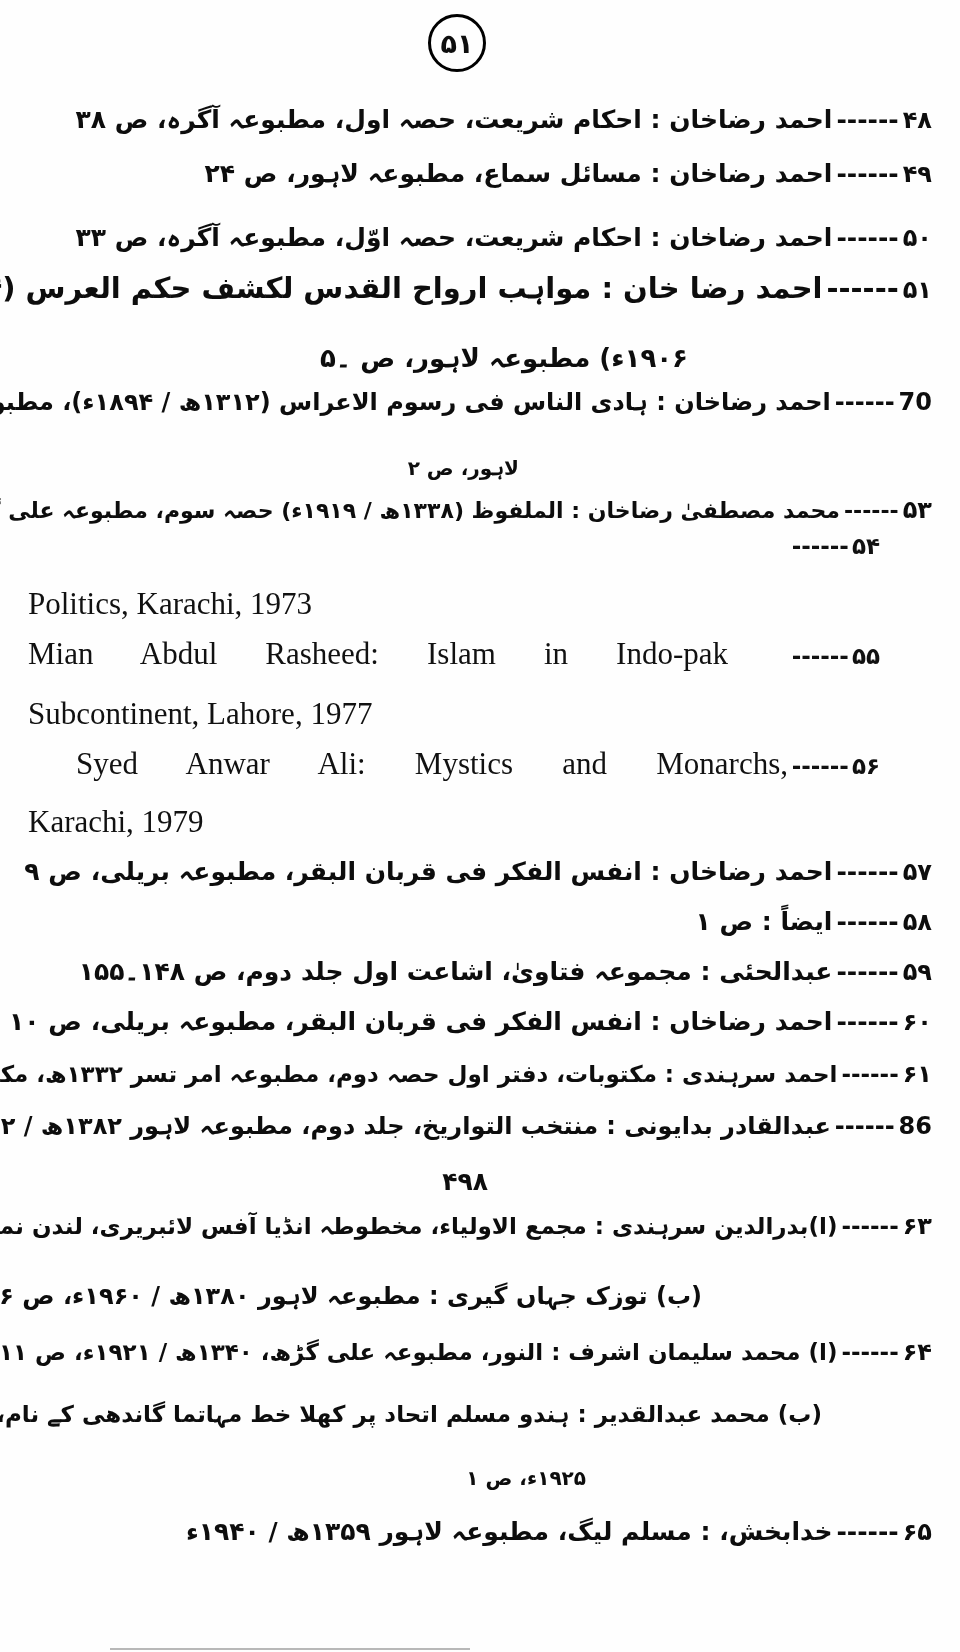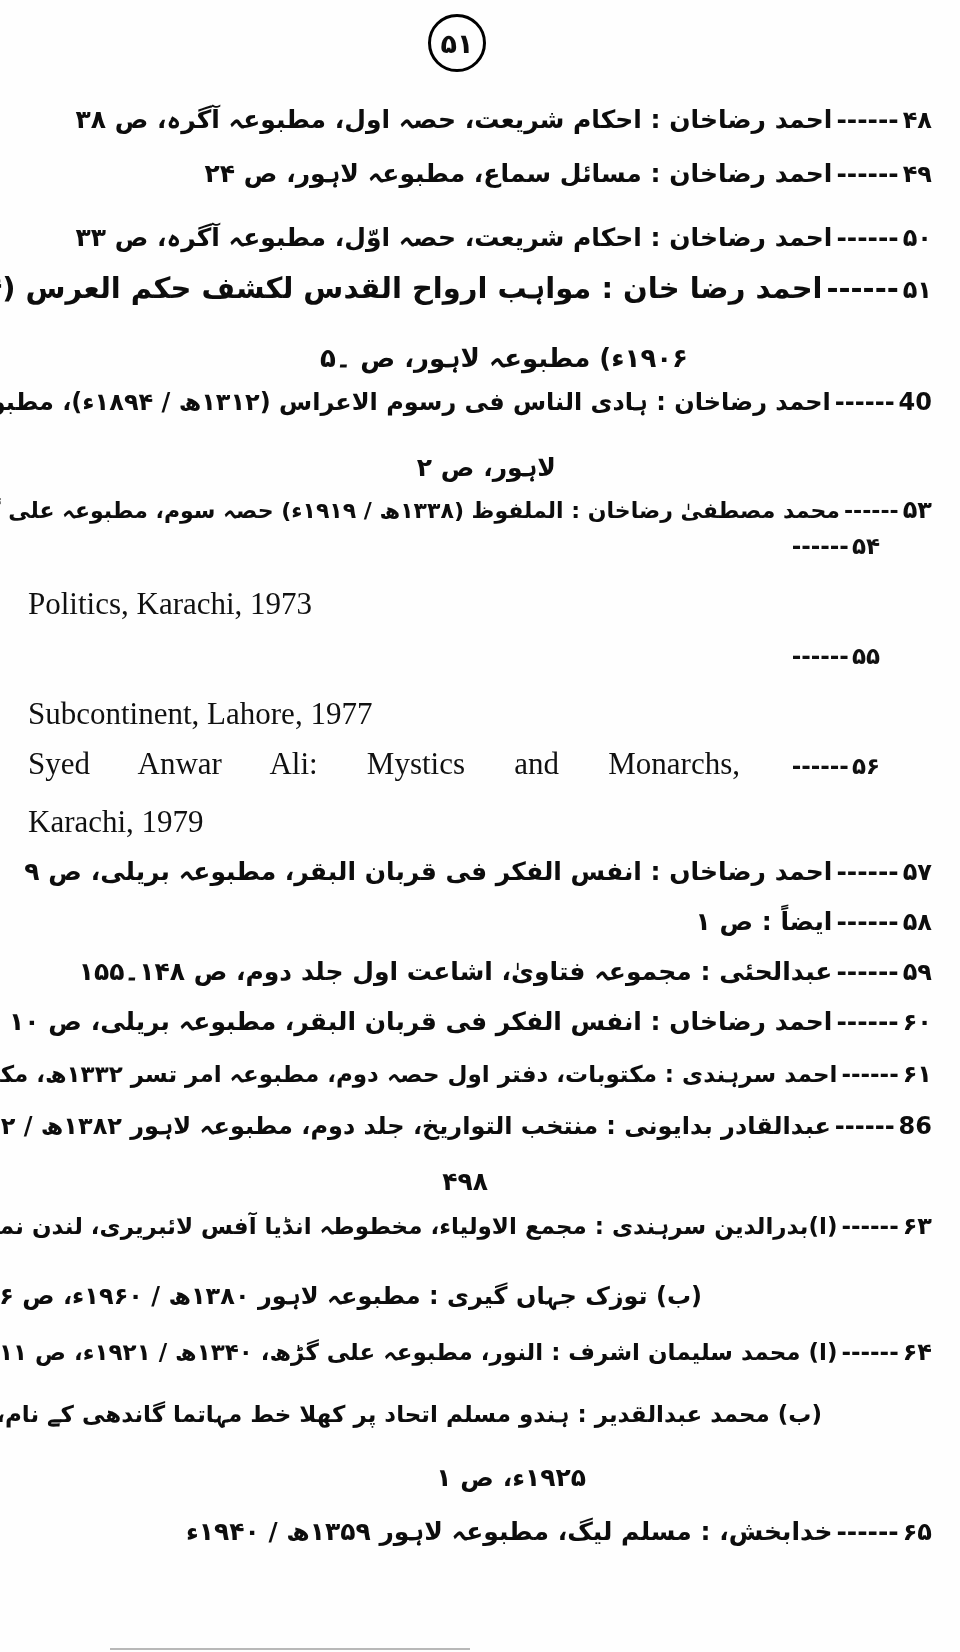--- a/index.html
+++ b/index.html
@@ -67,40 +67,41 @@
   <div class="uline" style="top:216px;">
     <span class="num">۵۰</span><span class="dashes">------</span><span>احمد رضاخان : احکام شریعت، حصہ اوّل، مطبوعہ آگرہ، ص ۳۳</span>
   </div>
 
   <div class="uline" style="top:266px;font-size:29px;">
     <span class="num">۵۱</span><span class="dashes">------</span><span>احمد رضا خان : مواہب ارواح القدس لکشف حکم العرس (۱۳۲۴ھ /</span>
   </div>
   <div class="ucont" style="top:336px;right:272px;font-size:26px;">۱۹۰۶ء) مطبوعہ لاہور، ص ۔۵</div>
 
   <div class="uline" style="top:380px;font-size:24px;">
-    <span class="num">40</span><span class="dashes">------</span><span>احمد رضاخان : ہادی الناس فی رسوم الاعراس (۱۳۱۲ھ / ۱۸۹۴ء)، مطبوعہ</span>
+    <span class="num">70</span><span class="dashes">------</span><span>احمد رضاخان : ہادی الناس فی رسوم الاعراس (۱۳۱۲ھ / ۱۸۹۴ء)، مطبوعہ</span>
   </div>
-  <div class="ucont" style="top:446px;right:404px;font-size:25px;">لاہور، ص ۲</div>
+  <div class="ucont" style="top:446px;right:441px;font-size:20px;">لاہور، ص ۲</div>
 
   <div class="uline" style="top:488px;font-size:22px;">
     <span class="num">۵۳</span><span class="dashes">------</span><span>محمد مصطفیٰ رضاخان : الملفوظ (۱۳۳۸ھ / ۱۹۱۹ء) حصہ سوم، مطبوعہ علی گڑھ، ص ۵۴</span>
   </div>
 
   <div class="eline" style="top:522px;">
     <span class="emarker"><span class="num">۵۴</span><span class="dashes">------</span></span>
   </div>
   <div class="eline eplain" style="top:582px;">Politics, Karachi, 1973</div>
 
   <div class="eline" style="top:632px;">
+    <span class="etext" style="width:700px;">Mian Abdul Rasheed: Islam in Indo-pak</span>
     <span class="emarker"><span class="num">۵۵</span><span class="dashes">------</span></span>
   </div>
   <div class="eline eplain" style="top:692px;">Subcontinent, Lahore, 1977</div>
 
   <div class="eline" style="top:742px;">
-    <span class="etext" style="width:712px;">Syed Anwar Ali: Mystics and Monarchs,</span>
+    <span class="etext" style="width:712px;margin-left:48px;">Syed Anwar Ali: Mystics and Monarchs,</span>
     <span class="emarker"><span class="num">۵۶</span><span class="dashes">------</span></span>
   </div>
   <div class="eline eplain" style="top:800px;">Karachi, 1979</div>
 
   <div class="uline" style="top:850px;margin-left:36px;">
     <span class="num">۵۷</span><span class="dashes">------</span><span>احمد رضاخاں : انفس الفکر فی قربان البقر، مطبوعہ بریلی، ص ۹</span>
   </div>
 
   <div class="uline" style="top:900px;">
     <span class="num">۵۸</span><span class="dashes">------</span><span>ایضاً : ص ۱</span>
@@ -125,21 +126,21 @@
 
   <div class="uline" style="top:1204px;font-size:23px;">
     <span class="num">۶۳</span><span class="dashes">------</span><span>(ا)بدرالدین سرہندی : مجمع الاولیاء، مخطوطہ انڈیا آفس لائبریری، لندن نمبر ۶۴۵</span>
   </div>
   <div class="ucont" style="top:1274px;right:258px;font-size:24px;">(ب) توزک جہاں گیری : مطبوعہ لاہور ۱۳۸۰ھ / ۱۹۶۰ء، ص ۶۹۶</div>
 
   <div class="uline" style="top:1330px;font-size:23px;">
     <span class="num">۶۴</span><span class="dashes">------</span><span>(ا) محمد سلیمان اشرف : النور، مطبوعہ علی گڑھ، ۱۳۴۰ھ / ۱۹۲۱ء، ص ۱۱</span>
   </div>
   <div class="ucont" style="top:1392px;right:138px;font-size:23px;">(ب) محمد عبدالقدیر : ہندو مسلم اتحاد پر کھلا خط مہاتما گاندھی کے نام، مطبوعہ علی گڑھ،</div>
-  <div class="ucont" style="top:1456px;right:374px;font-size:25px;">۱۹۲۵ء، ص ۱</div>
+  <div class="ucont" style="top:1456px;right:374px;font-size:20px;">۱۹۲۵ء، ص ۱</div>
 
   <div class="uline" style="top:1510px;">
     <span class="num">۶۵</span><span class="dashes">------</span><span>خدابخش، : مسلم لیگ، مطبوعہ لاہور ۱۳۵۹ھ / ۱۹۴۰ء</span>
   </div>
 
   <div class="artifact-rule"></div>
 
 </div>
 
 </body></html>

